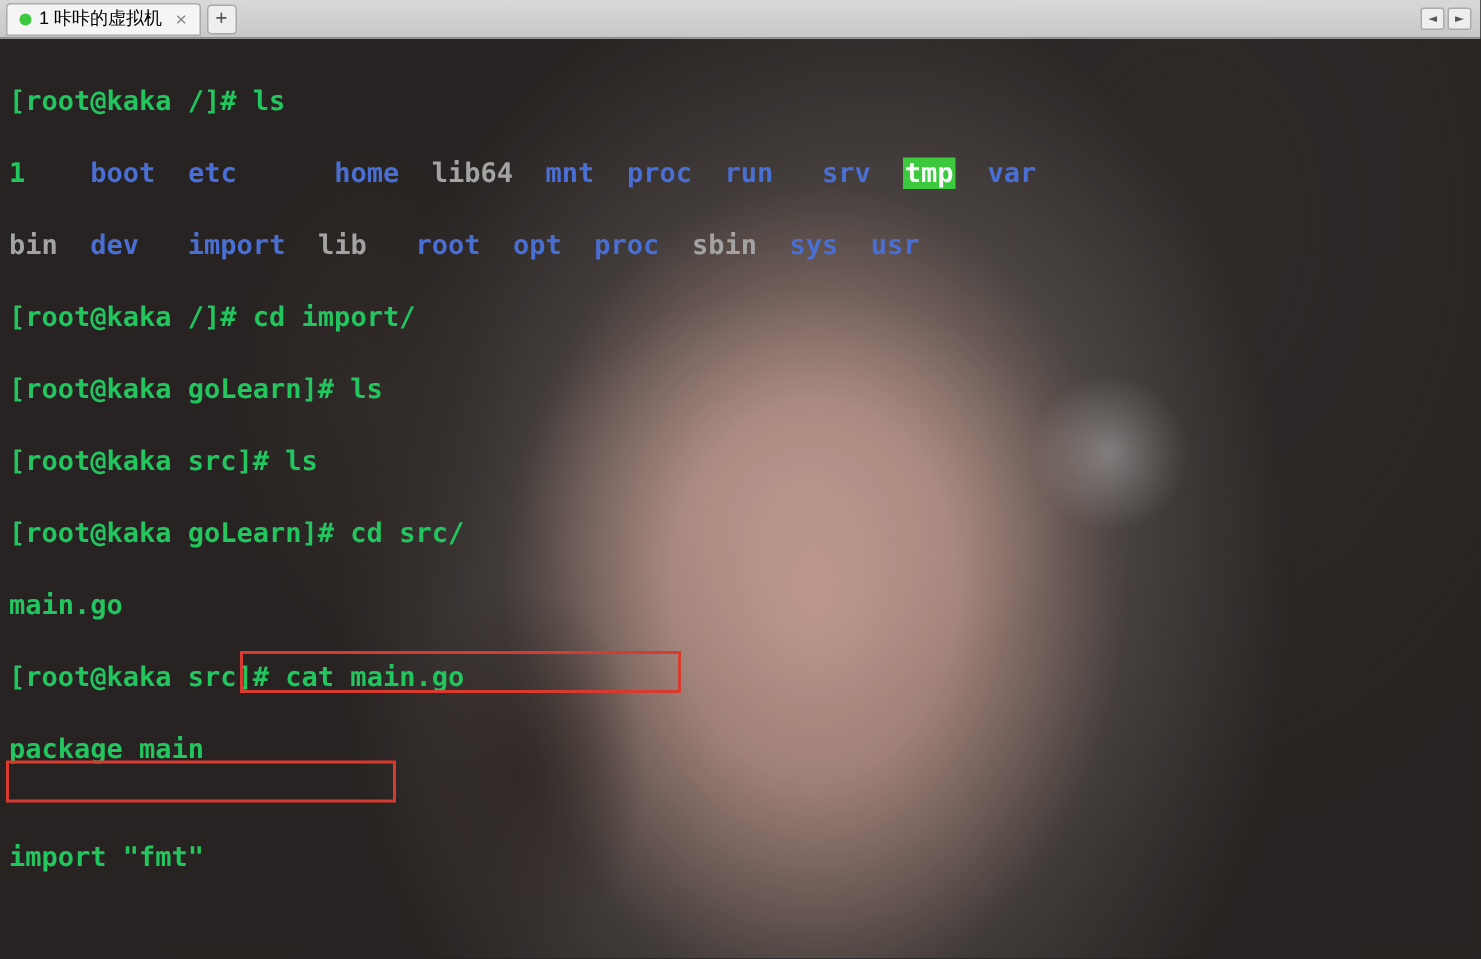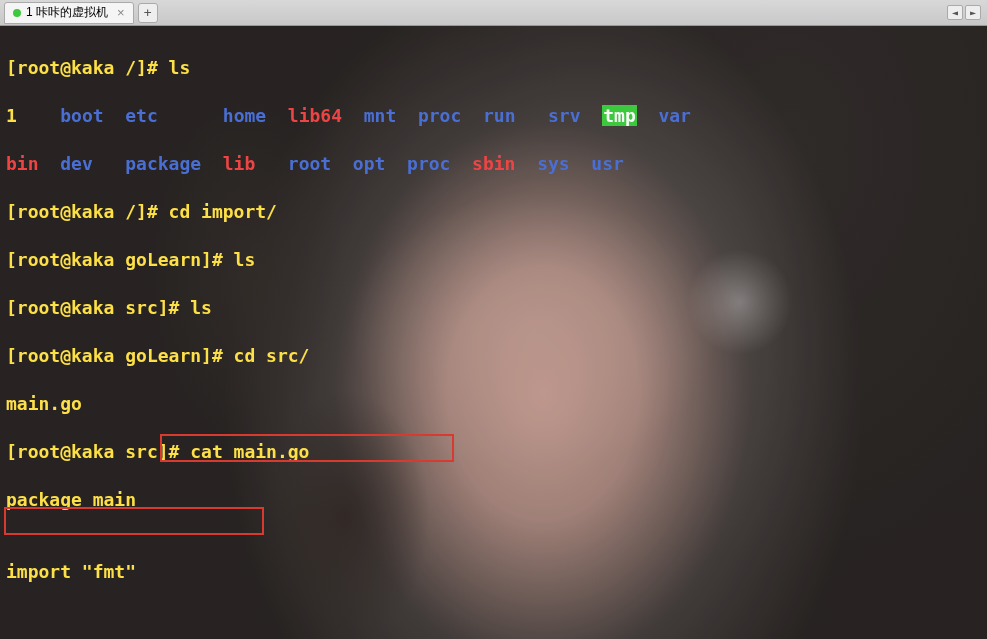--- a/index.html
+++ b/index.html
@@ -101,24 +101,24 @@
     }
     .term-content {
       position: relative;
       z-index: 2;
       padding: 6px 6px;
       font-weight: bold;
       line-height: 24px;
       white-space: pre;
       color: #e8e8e8;
     }
-    .c-white   { color: #fde047; }
+    .c-white   { color: #22c55e; }
     .c-blue    { color: #4a6fd4; }
     .c-blue-lt { color: #4a9fd8; }
-    .c-teal    { color: #ef4444; }
+    .c-teal    { color: #a3a3a3; }
     .c-green-hl{ color: #f8f8f8; background: #3dc93d; padding: 0 1px;}
     .redbox1 {
       position: absolute;
       left: 160px; top: 408px;
       width: 294px; height: 28px;
       border: 2px solid #d93a2f;
       z-index: 3;
     }
     .redbox2 {
       position: absolute;
@@ -146,21 +146,21 @@
     <span>►</span>
   </div>
 </div>
 
 <div class="terminal">
   <div class="bg-shape"></div>
 
   <div class="term-content">
 <span class="row"><span class="c-white">[root@kaka /]# </span><span class="c-white">ls</span></span>
 <span class="row"><span class="c-white">1</span>    <span class="c-blue">boot</span>  <span class="c-blue">etc</span>      <span class="c-blue">home</span>  <span class="c-teal">lib64</span>  <span class="c-blue">mnt</span>  <span class="c-blue">proc</span>  <span class="c-blue">run</span>   <span class="c-blue">srv</span>  <span class="c-green-hl">tmp</span>  <span class="c-blue">var</span></span>
-<span class="row"><span class="c-teal">bin</span>  <span class="c-blue">dev</span>   <span class="c-blue">package</span>  <span class="c-teal">lib</span>   <span class="c-blue">root</span>  <span class="c-blue">opt</span>  <span class="c-blue">proc</span>  <span class="c-teal">sbin</span>  <span class="c-blue">sys</span>  <span class="c-blue">usr</span></span>
+<span class="row"><span class="c-teal">bin</span>  <span class="c-blue">dev</span>   <span class="c-blue">import</span>  <span class="c-teal">lib</span>   <span class="c-blue">root</span>  <span class="c-blue">opt</span>  <span class="c-blue">proc</span>  <span class="c-teal">sbin</span>  <span class="c-blue">sys</span>  <span class="c-blue">usr</span></span>
 <span class="row"><span class="c-white">[root@kaka /]# </span><span class="c-white">cd import/</span></span>
 <span class="row"><span class="c-white">[root@kaka goLearn]# </span><span class="c-white">ls</span></span>
 <span class="row"><span class="c-white">[root@kaka src]# </span><span class="c-white">ls</span></span>
 <span class="row"><span class="c-white">[root@kaka goLearn]# </span><span class="c-white">cd src/</span></span>
 <span class="row"><span class="c-white">main.go</span></span>
 <span class="row"><span class="c-white">[root@kaka src]# </span><span class="c-white">cat main.go</span></span>
 <span class="row"><span class="c-white">package main</span></span>
 <span class="row"><span class="c-white"></span></span>
 <span class="row"><span class="c-white">import "fmt"</span></span>
 <span class="row"><span class="c-white"></span></span>

